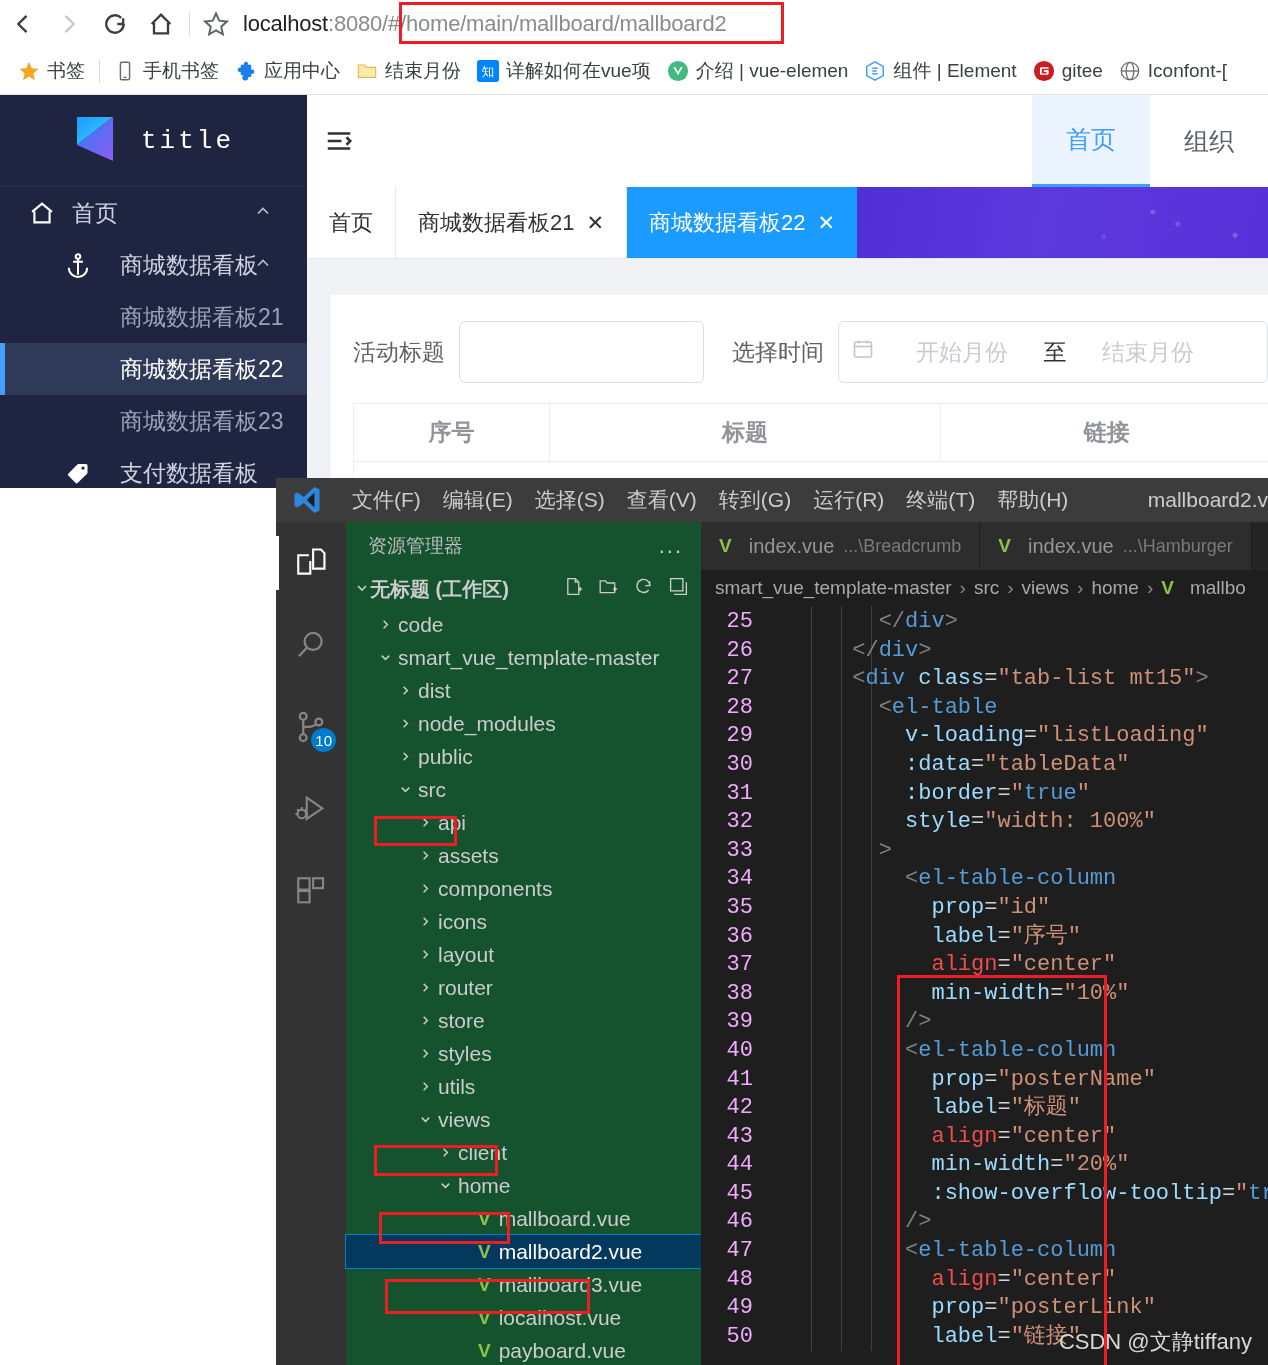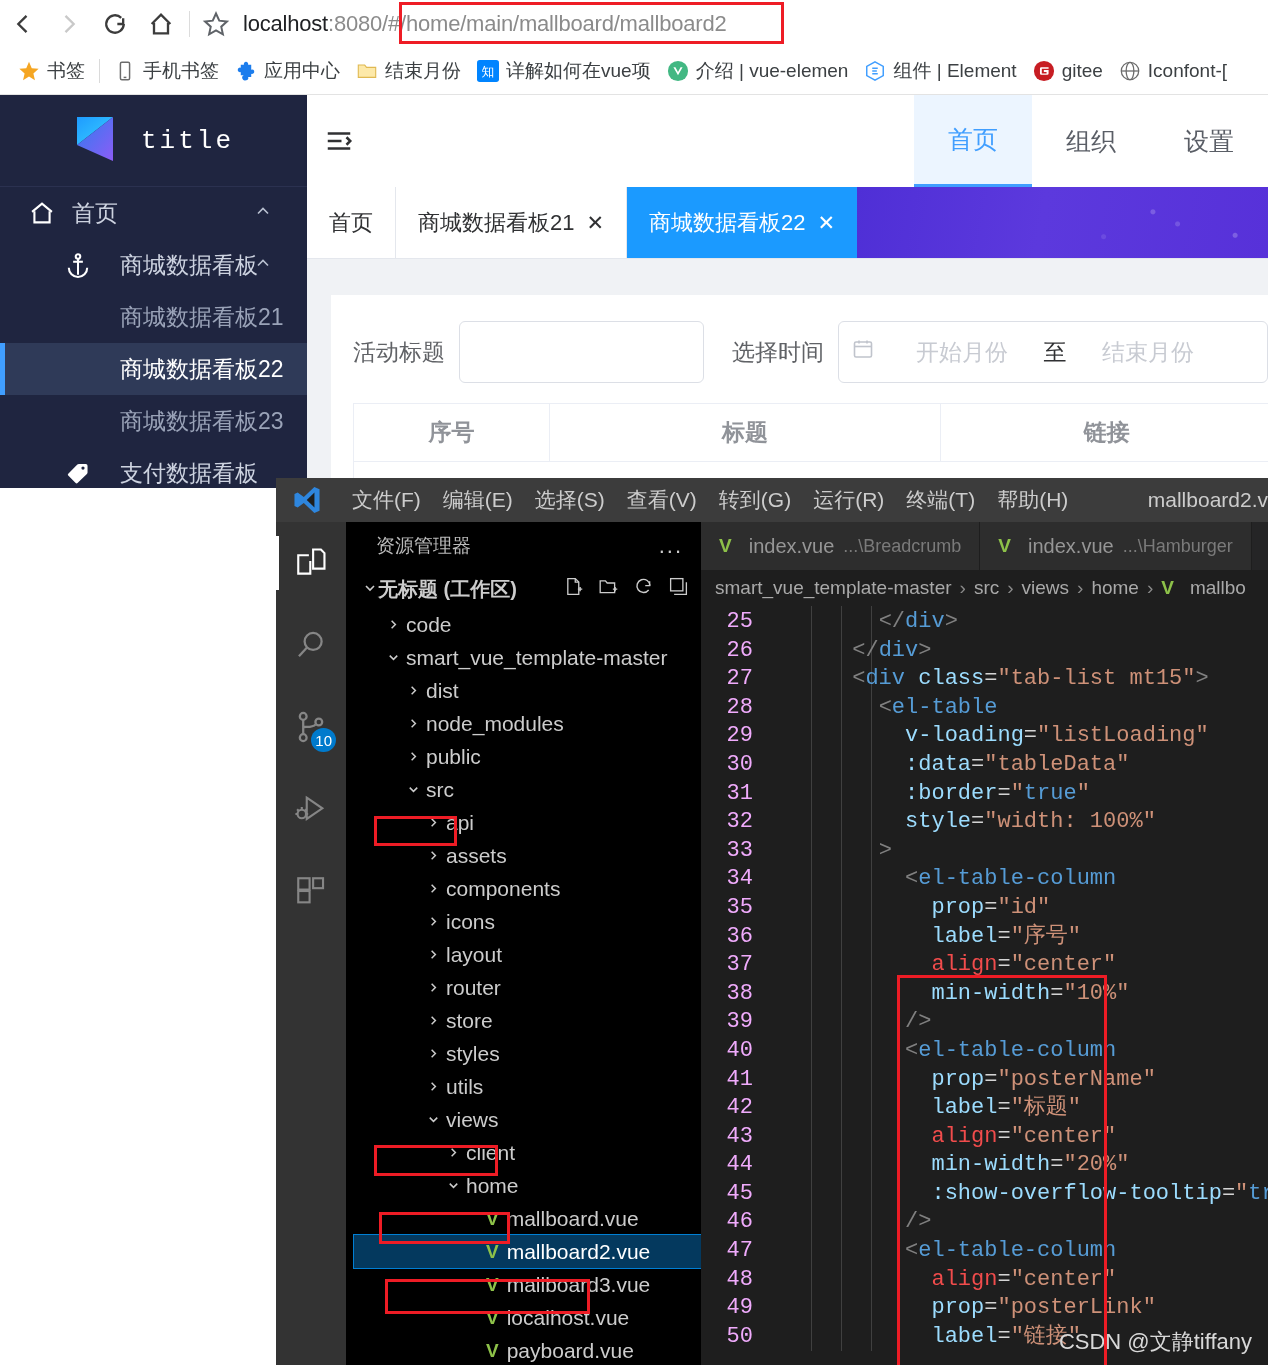--- a/index.html
+++ b/index.html
@@ -151,21 +151,21 @@
   .act-ico { width:46px; height:46px; display:flex; align-items:center; justify-content:center; color:#868686; position:relative; }
   .act-ico.active { color:#ffffff; }
   .act-ico.active::before {
     content:""; position:absolute; left:-12px; top:-4px; width:3px; height:54px; background:#ffffff;
   }
   .act-badge {
     position:absolute; right:-2px; bottom:-2px; background:#007acc; color:#fff; border-radius:50%;
     min-width:24px; height:24px; font-size:15px; display:flex; align-items:center; justify-content:center; padding:0 4px;
   }
 
-  .explorer { width: 355px; background:#000000; flex: 0 0 355px; position: relative; padding-left: 8px; }
+  .explorer { width: 355px; background:#14532d; flex: 0 0 355px; position: relative; }
   .exp-head {
     height: 48px; display:flex; align-items:center; justify-content:space-between;
     padding: 0 18px 0 22px; font-size:19px; color:#bbbbbb;
   }
   .exp-dots { letter-spacing:2px; font-size:22px; color:#cccccc; }
   .wsrow {
     height: 38px; display:flex; align-items:center; padding-left: 8px; font-size:20px;
     font-weight:bold; color:#cccccc; justify-content:space-between; padding-right:12px;
   }
   .ws-actions { display:flex; gap:14px; color:#cccccc; }
@@ -420,21 +420,20 @@
           <svg width="30" height="30" viewBox="0 0 24 24" fill="none" stroke="currentColor" stroke-width="2">
               <line x1="3" y1="6" x2="21" y2="6"></line>
               <line x1="3" y1="12" x2="14" y2="12"></line>
               <line x1="3" y1="18" x2="21" y2="18"></line>
               <polyline points="18 9 21 12 18 15"></polyline>
             </svg>
         </div>
         <div class="nav-spacer"></div>
         <div class="nav-tab sel">首页</div>
         <div class="nav-tab">组织</div>
-        <div class="nav-tab">设置</div>
       </div>
 
       <div class="tabsbar">
         <div class="vtab home">
           <span>首页</span>
         </div>
         <div class="vtab">
           <span>商城数据看板21</span>
           <span class="x">✕</span>
         </div>

